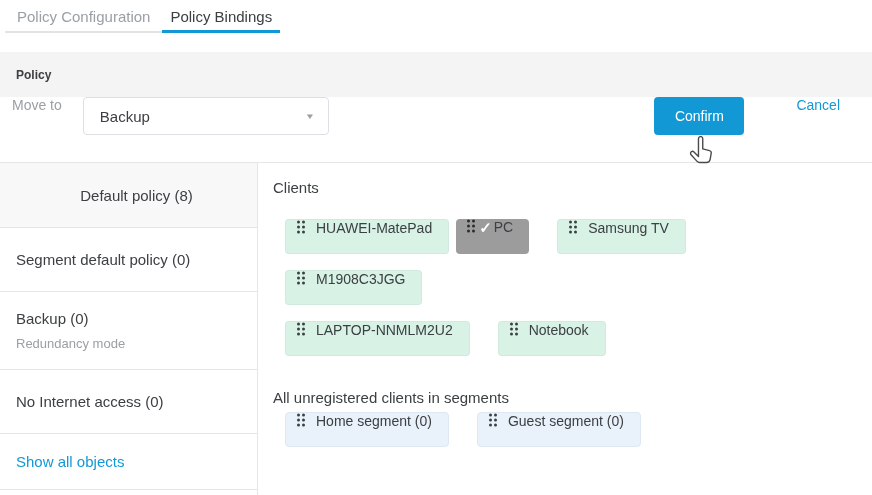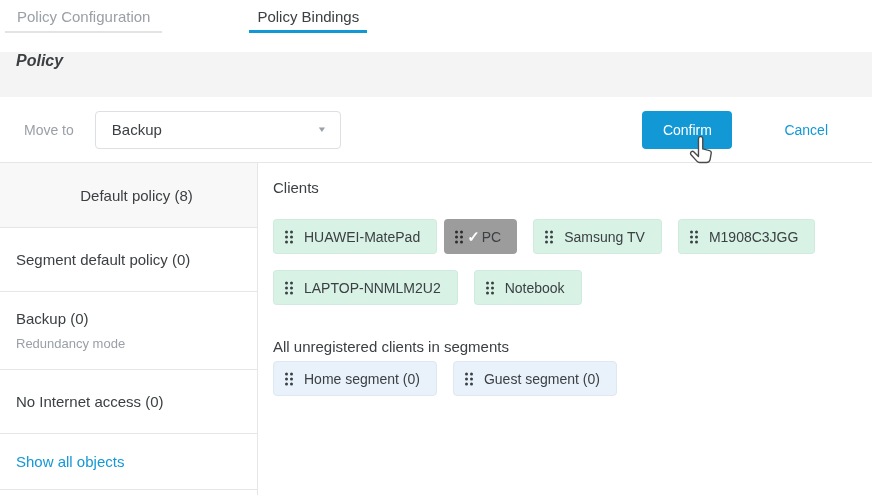--- a/index.html
+++ b/index.html
@@ -7,34 +7,34 @@
   body { font-family: "Liberation Sans", sans-serif; color: var(--text-dark); }
 
   .screen {
     position: relative;
     width: 872px; height: 495px;
     background: #fff;
     overflow: hidden;
   }
 
   
-  .tabs { display: flex; height: 33px; align-items: stretch; gap: 40px; }
-  .tab { font-size: 15px; padding: 8px 12px 5px; cursor: pointer; white-space: nowrap; margin-left: 47px; }
+  .tabs { display: flex; height: 33px; align-items: stretch; }
+  .tab { font-size: 15px; padding: 8px 12px 5px; cursor: pointer; white-space: nowrap; }
   .tab.inactive { color: var(--text-gray); margin-left: 5px; border-bottom: 2px solid var(--tab-underline-gray); padding-bottom: 6px; }
   .tab.active { color: var(--text-dark); border-bottom: 3px solid var(--accent); padding: 8px 8px 5px; }
 
   
   .policy-header {
     margin-top: 19px; height: 45px; background: var(--header-bg);
-    display: flex; padding-left: 16px;
-    font-size: 16px; font-weight: bold; color: var(--text-dark); font-style: italic;
-  }
-
-  
-  .toolbar { height: 66px; display: flex; align-items: center; padding: 0 24px; border-bottom: 1px solid var(--divider); }
+    display: flex; align-items: center; padding-left: 16px;
+    font-size: 12px; font-weight: bold; color: var(--text-dark);
+  }
+
+  
+  .toolbar { height: 66px; display: flex; padding: 0 12px; border-bottom: 1px solid var(--divider); }
   .move-to { color: var(--text-gray); font-size: 14px; }
   .dropdown {
     margin-left: 21px; width: 246px; height: 38px;
     border: 1px solid var(--dropdown-border); border-radius: 4px;
     display: flex; align-items: center; padding: 0 14px 0 16px;
     font-size: 15px; color: var(--text-dark); cursor: pointer; background: #fff;
   }
   .dropdown .val { flex: 1; }
   .caret { font-size: 8px; color: var(--text-gray); transform: scaleX(1.3); }
   .spacer { flex: 1; }
@@ -56,22 +56,22 @@
   .side-item.selected { background: var(--selected-bg); }
   .side-item .sub { margin-top: 9px; font-size: 13px; color: var(--text-gray); }
   .h65 { height: 65px; text-align: center; } .h64 { height: 64px; } .h78 { height: 78px; } .h56 { height: 56px; }
   .side-item.link { color: var(--accent); }
 
   .content { flex: 1; padding: 17px 10px 0 15px; }
   .group-label { font-size: 15px; color: var(--text-dark); line-height: 16px; margin-bottom: 23px; }
   .group-label.second { margin-top: 18px; margin-bottom: 6px; }
   .chips { display: flex; flex-wrap: wrap; }
   .chip {
-    display: inline-flex; align-items: center; gap: 10px;
-    height: 35px; padding: 0 16px 0 10px; margin: 0 16px 16px 0;
+    display: inline-flex; gap: 10px;
+    height: 35px; padding: 0 16px 0 10px; margin: 0 16px 16px 12px;
     border-radius: 4px; font-size: 14px; color: var(--text-dark); cursor: grab;
   }
   .chip.mint { background: var(--chip-client-bg); border: 1px solid rgba(0,0,0,0.03); }
   .chip.seg  { background: var(--chip-segment-bg); border: 1px solid var(--chip-segment-border); margin-bottom: 0; }
   .chip.dragging { background: var(--chip-drag-bg); margin-left: -9px; gap: 6px; }
   .chip .grip { flex: 0 0 auto; display: block; }
   .check { color: #fff; font-size: 15px; font-weight: bold; margin: 0 -4px 0 -3px; }
 
   
   .cursor { position: absolute; left: 684px; top: 136px; pointer-events: none; }

